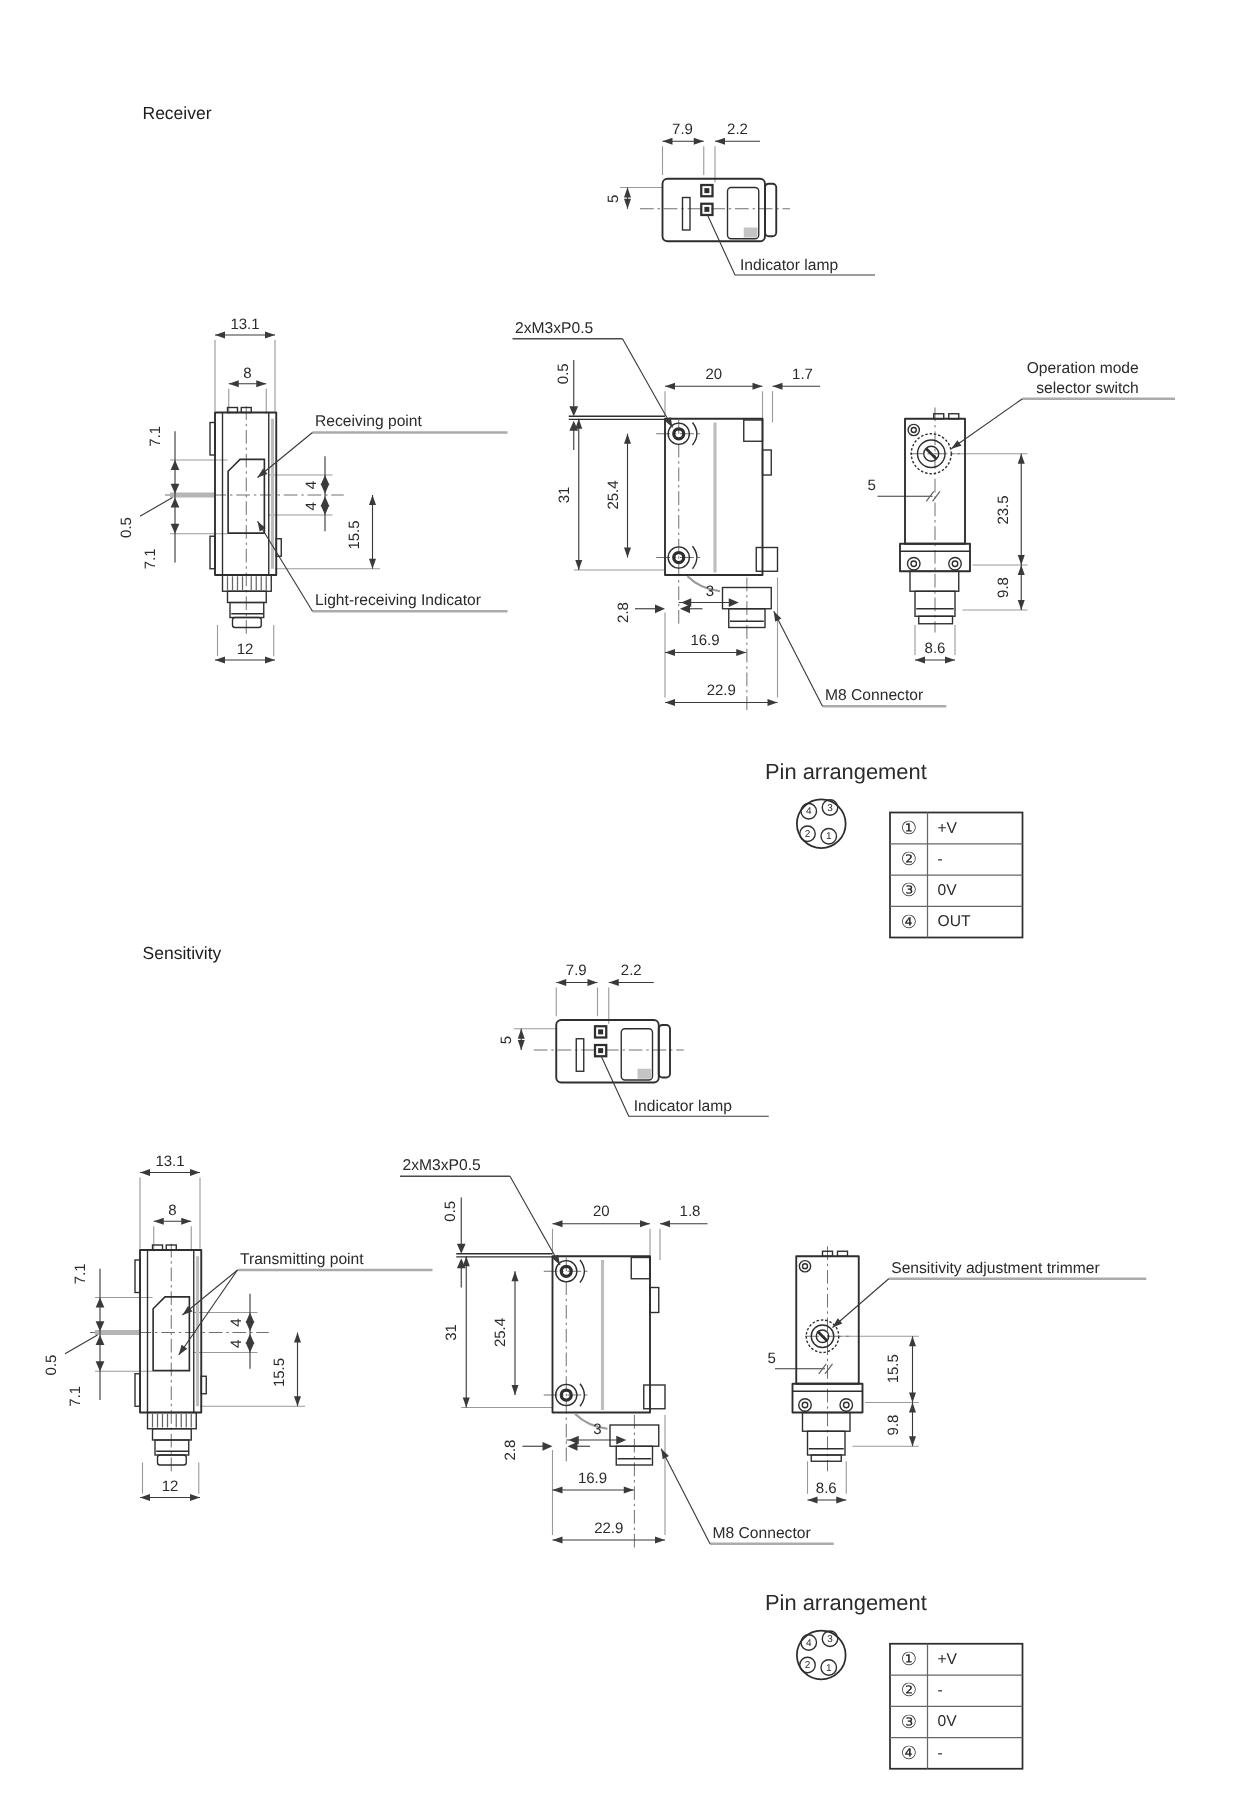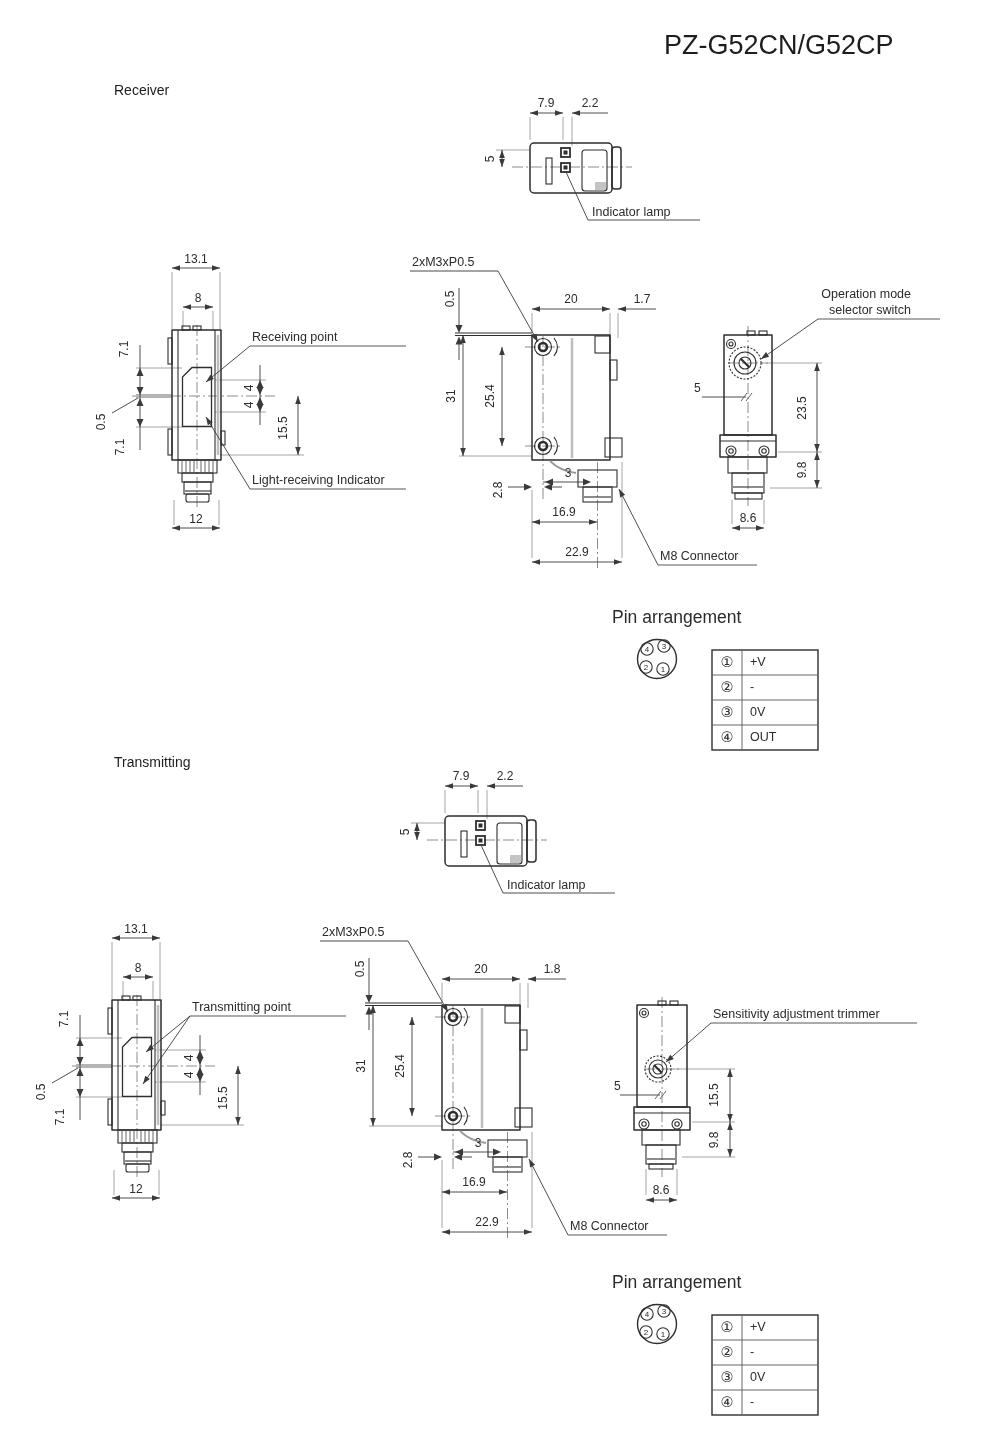--- a/index.html
+++ b/index.html
@@ -41,23 +41,22 @@
     <defs>
       <marker id="mA" markerWidth="9" markerHeight="7" refX="8.5" refY="3" orient="auto" markerUnits="userSpaceOnUse">
         <path d="M0.5,0.2 L8.5,3 L0.5,5.8 Z" fill="#3a3a3a"></path>
       </marker>
       <marker id="mS" markerWidth="9" markerHeight="7" refX="0.5" refY="3" orient="auto" markerUnits="userSpaceOnUse">
         <path d="M8.5,0.2 L0.5,3 L8.5,5.8 Z" fill="#3a3a3a"></path>
       </marker>
     </defs>
   </svg>
 
-  <div class="ttl">PZ-G52CN/G52CP</div>
   <div class="hd" style="left:114px;top:82px">Receiver</div>
-  <div class="hd" style="left:114px;top:754px">Transmitting</div>
+  <div class="hd" style="left:114px;top:754px">Sensitivity</div>
 
   <svg class="view" style="left:460px;top:90px" width="260" height="150">
     <g class="ext">
       <line x1="70" y1="27" x2="70" y2="50"></line>
         <line x1="103" y1="27" x2="103" y2="50"></line>
       <line x1="112" y1="27" x2="112" y2="56"></line>
         <line x1="36" y1="60" x2="70" y2="60"></line>
     </g>
     <g class="cl">
         <line x1="52" y1="77" x2="172" y2="77"></line>

